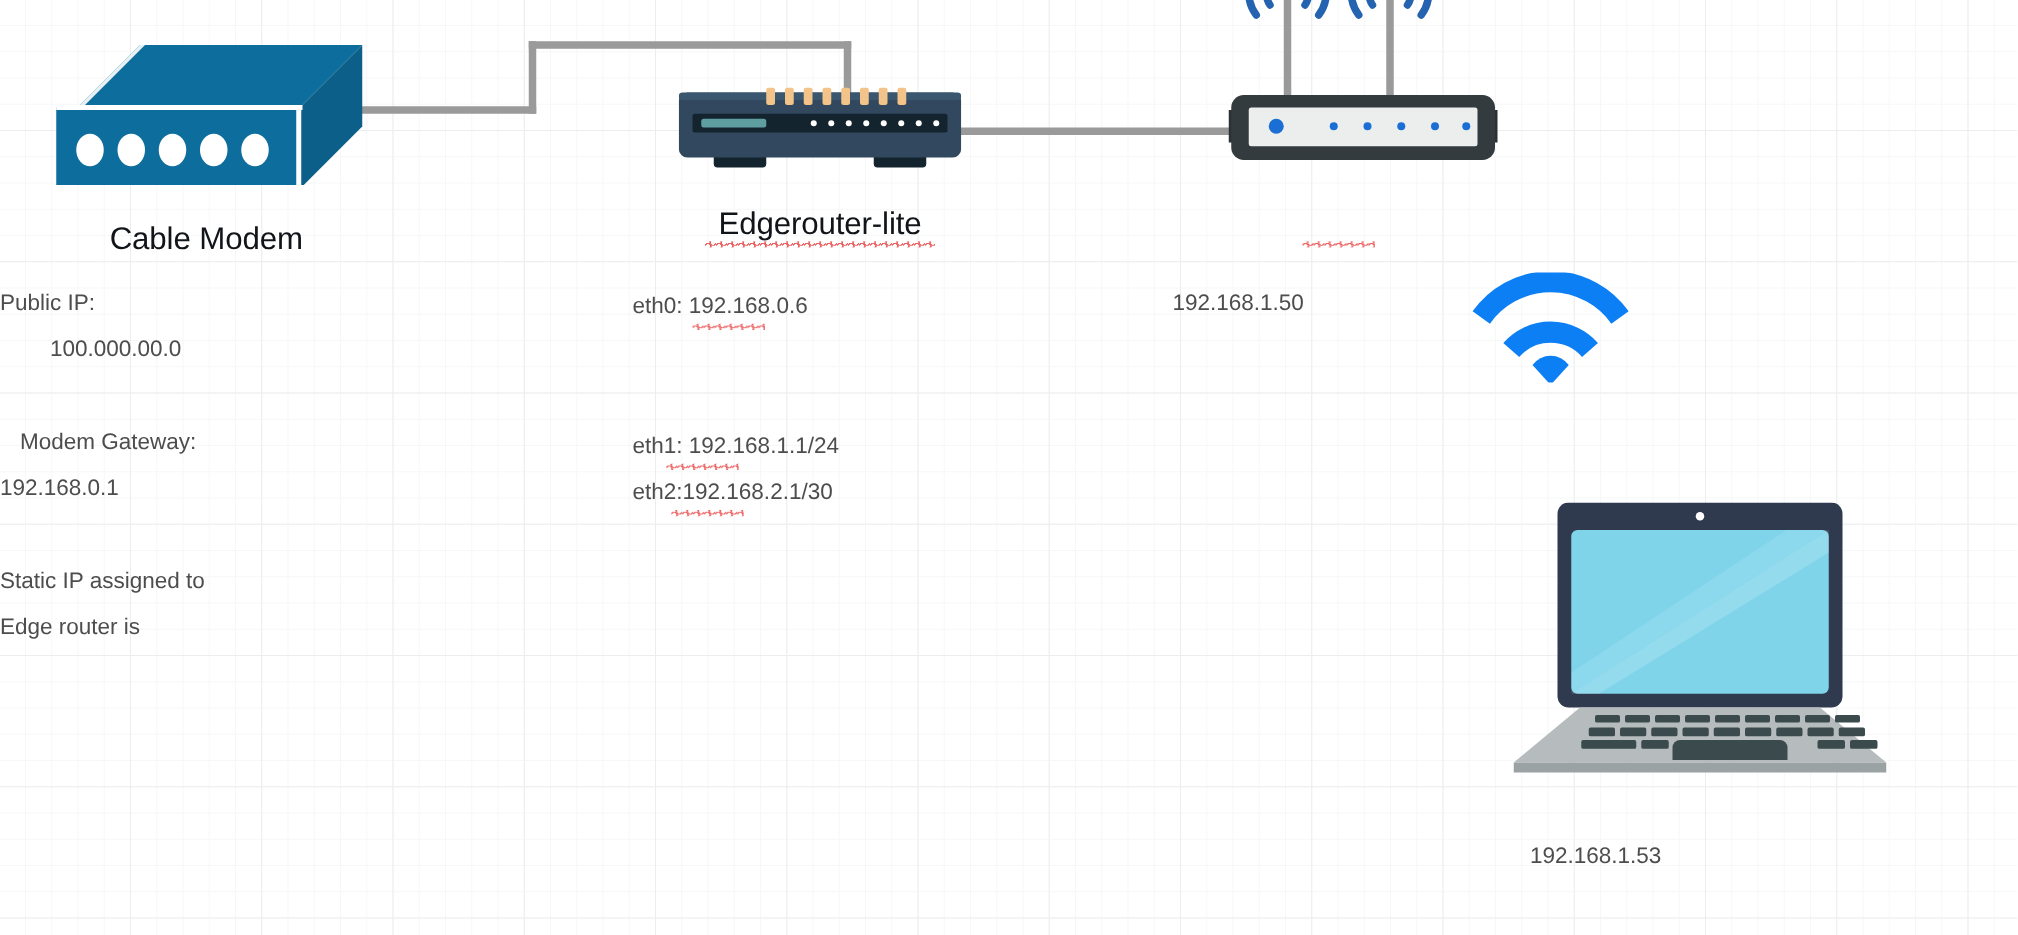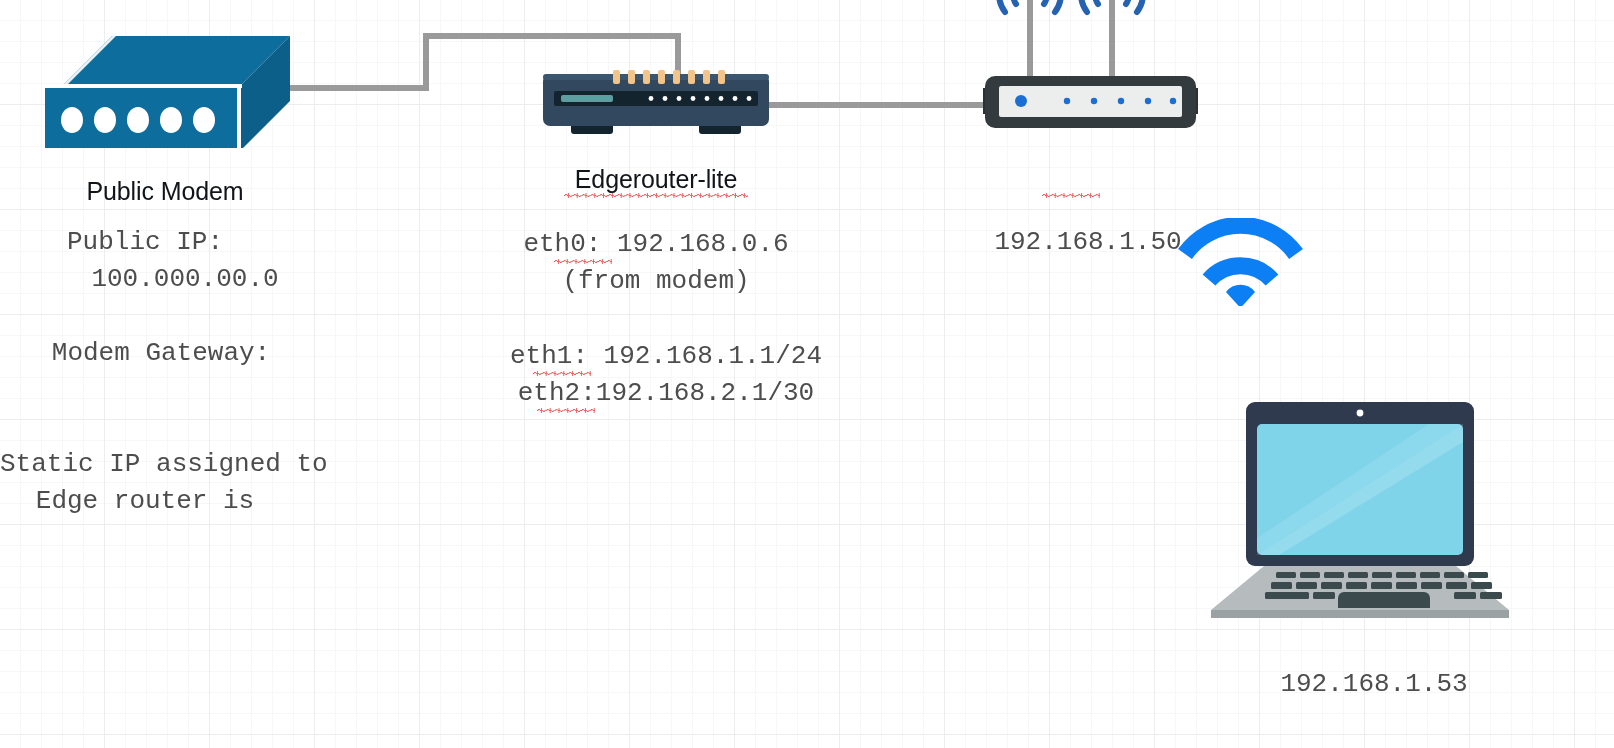--- a/index.html
+++ b/index.html
@@ -31,25 +31,23 @@
     color: #111418;
     font-size: 25px;
     line-height: 30px;
     text-align: center;
     white-space: nowrap;
     letter-spacing: -0.1px;
   }
   .node-text {
     position: absolute;
     color: #4d4d4d;
-    font-size: 26px;
+    font-size: 18px;
     line-height: 37px;
-    text-align: center;
     white-space: pre;
-    font-family: Liberation Mono, monospace;
   }
   .spell {
     position: absolute;
     height: 5px;
     background-image:
       radial-gradient(circle at 2.2px 4.4px, transparent 2.0px, #ec5f5f 2.1px, #ec5f5f 3.0px, transparent 3.1px),
       radial-gradient(circle at 6.6px 0.6px, transparent 2.0px, #ec5f5f 2.1px, #ec5f5f 3.0px, transparent 3.1px);
     background-size: 8.8px 5px;
     background-repeat: repeat-x;
   }
@@ -101,26 +99,27 @@
       <rect x="197" y="56" width="4" height="67" fill="#ffffff"></rect>
 
       <ellipse cx="32" cy="92" rx="11" ry="13" fill="#ffffff"></ellipse>
       <ellipse cx="65" cy="92" rx="11" ry="13" fill="#ffffff"></ellipse>
       <ellipse cx="98" cy="92" rx="11" ry="13" fill="#ffffff"></ellipse>
       <ellipse cx="131" cy="92" rx="11" ry="13" fill="#ffffff"></ellipse>
       <ellipse cx="164" cy="92" rx="11" ry="13" fill="#ffffff"></ellipse>
     </svg>
   </div>
 
-  <div class="node-title" style="left:0px; top:176px; width:330px;">Public Modem</div>
+  <div class="node-title" style="left:0px; top:176px; width:330px;">Cable Modem</div>
 
   <div class="node-text" style="left:0px; top:224px; width:290px;">Public IP:</div>
   <div class="node-text" style="left:0px; top:261px; width:290px;padding-left:40px;">100.000.00.0</div>
 
   <div class="node-text" style="left:16px; top:335px; width:290px;">Modem Gateway:</div>
+  <div class="node-text" style="left:0px; top:372px; width:290px;">192.168.0.1</div>
 
   <div class="node-text" style="left:0px; top:446px; width:290px;">Static IP assigned to</div>
   <div class="node-text" style="left:0px; top:483px; width:290px;">Edge router is</div>
 
   <div id="edgerouter">
     <svg width="226" height="66" viewBox="0 0 226 66">
 
       <rect x="28" y="52" width="42" height="12" rx="3" fill="#14242f"></rect>
       <rect x="156" y="52" width="42" height="12" rx="3" fill="#14242f"></rect>
 
@@ -154,21 +153,20 @@
         <circle cx="206" cy="28.5" r="2.4"></circle>
       </g>
     </svg>
   </div>
 
   <div class="node-title" style="left:506px; top:164px; width:300px;">Edgerouter-lite</div>
   <div class="spell" style="left:564px; top:193px; width:184px;"></div>
 
   <div class="node-text" style="left:506px; top:226px; width:300px;">eth0: 192.168.0.6</div>
   <div class="spell" style="left:554px; top:259px; width:58px;"></div>
-  <div class="node-text" style="left:506px; top:263px; width:300px;">(from modem)</div>
 
   <div class="node-text" style="left:506px; top:338px; width:320px;">eth1: 192.168.1.1/24</div>
   <div class="spell" style="left:533px; top:371px; width:58px;"></div>
   <div class="node-text" style="left:506px; top:375px; width:320px;">eth2:192.168.2.1/30</div>
   <div class="spell" style="left:537px; top:408px; width:58px;"></div>
 
   <div id="unifi-ap">
     <svg width="215" height="160" viewBox="0 0 215 160">
 
       <rect x="44" y="10" width="6" height="92" fill="#9a9a9a"></rect>

